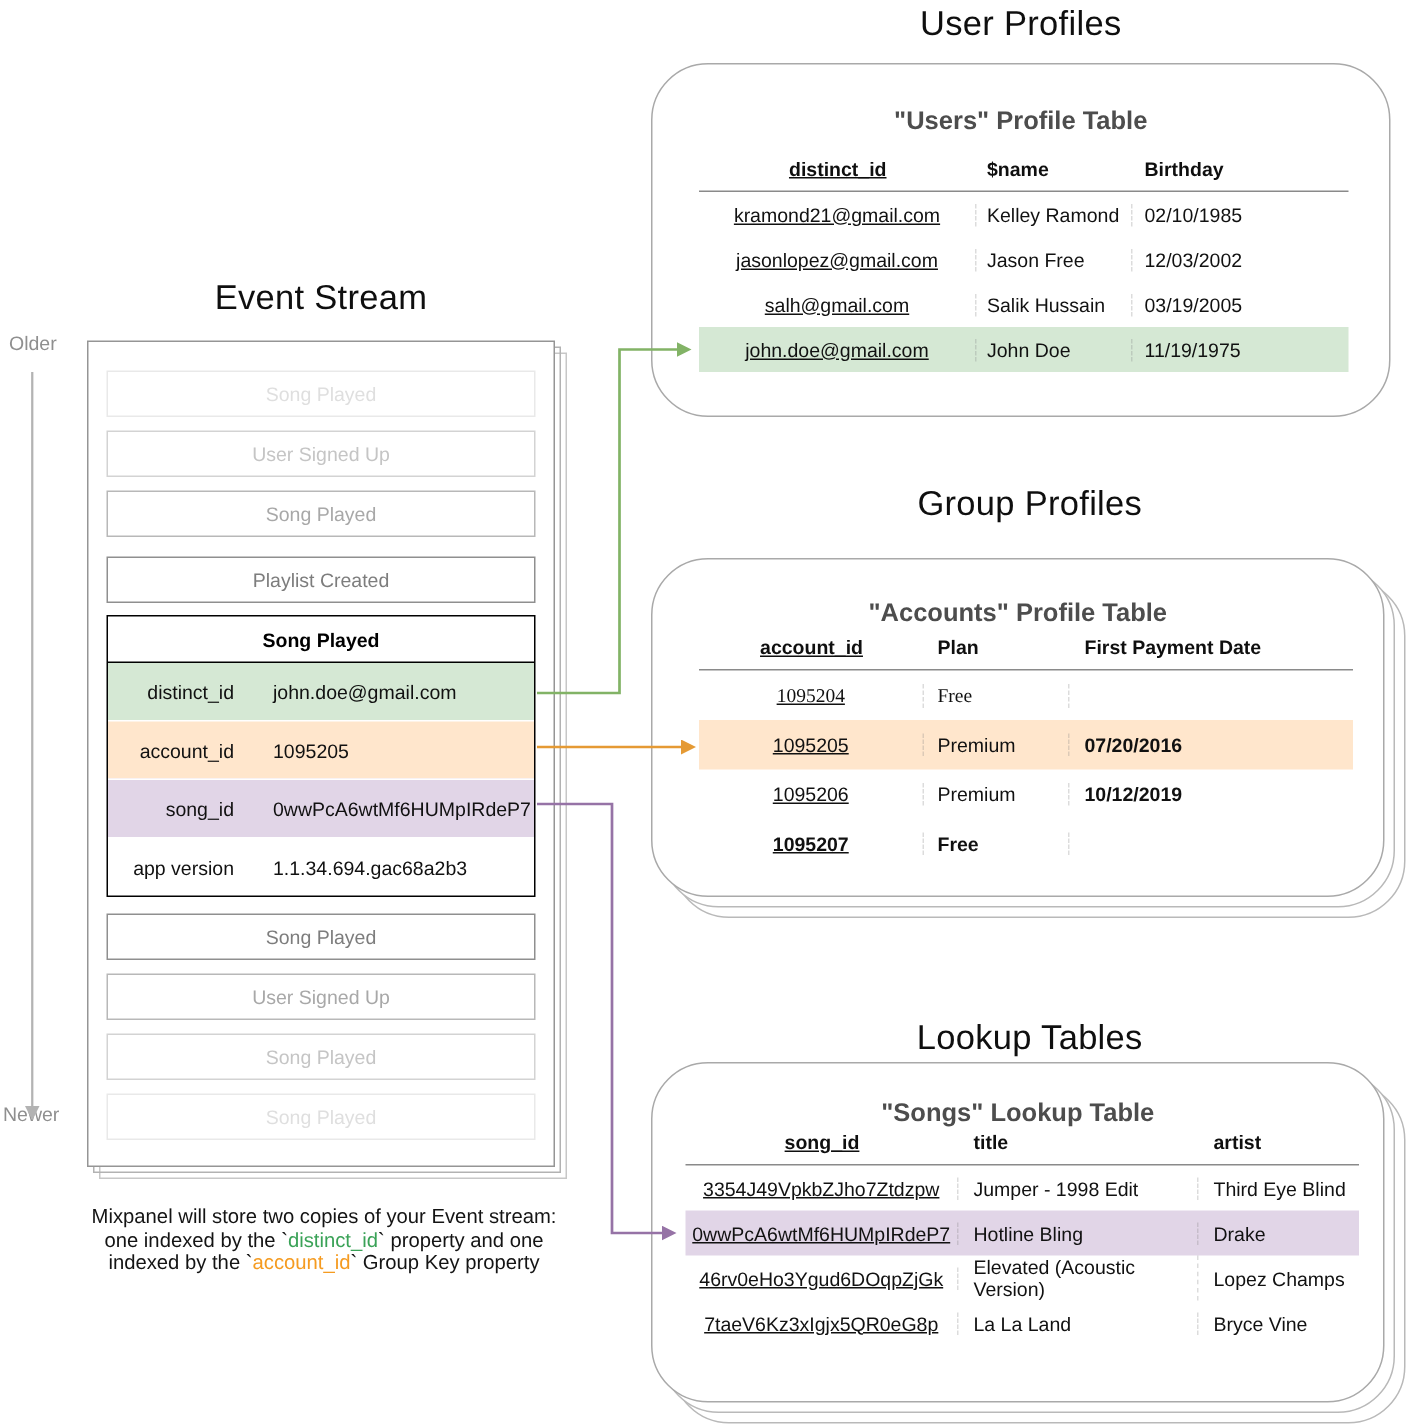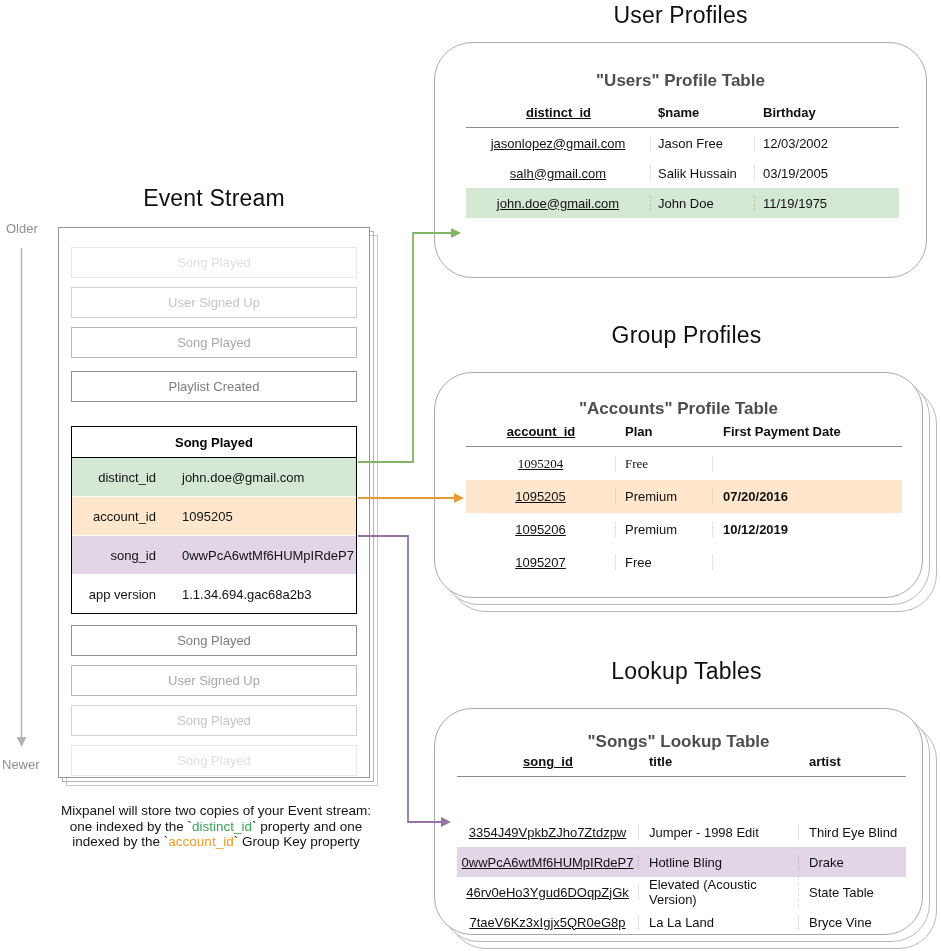--- a/index.html
+++ b/index.html
@@ -36,21 +36,21 @@
   .es-front{position:absolute;left:58px;top:227px;width:312px;height:551px;background:#fff;
     border:1.5px solid #959595;box-sizing:border-box;padding:19px 12px 0 12px;}
   .es-b1{position:absolute;left:62px;top:231px;width:312px;height:551px;border:1.5px solid #b2b2b2;box-sizing:border-box;}
   .es-b2{position:absolute;left:66px;top:235px;width:312px;height:551px;border:1.5px solid #c7c7c7;box-sizing:border-box;}
   .evt{height:31px;border:1px solid;display:flex;align-items:center;justify-content:center;
     font-size:13px;box-sizing:border-box;background:#fff;}
   .f1{color:#7d7d7d;border-color:#8f8f8f;}
   .f2{color:#a8a8a8;border-color:#b8b8b8;}
   .f3{color:#c5c5c5;border-color:#d3d3d3;}
   .f4{color:#dfdfdf;border-color:#e9e9e9;}
-  .mb9{margin-bottom:9px;} .mb13{margin-bottom:13px;} .mb8{margin-bottom:24px;}
+  .mb9{margin-bottom:9px;} .mb13{margin-bottom:13px;} .mb8{margin-bottom:8px;}
   .exp{border:1px solid #000;box-sizing:border-box;background:#fff;margin-bottom:11px;}
   .exp-head{height:30px;display:flex;align-items:center;justify-content:center;
     font-size:13px;font-weight:bold;color:#000;border-bottom:1px solid #000;}
   .prop{height:38px;display:flex;align-items:center;font-size:13px;color:#111;}
   .prop + .prop{border-top:1px solid #fff;}
   .prop .k{width:84px;text-align:right;flex:none;}
   .prop .v{margin-left:26px;white-space:nowrap;}
   
   .tl-label{position:absolute;font-size:13px;color:#8f8f8f;}
   
@@ -62,21 +62,21 @@
   .connectors{position:absolute;left:0;top:0;width:941px;height:951px;pointer-events:none;}
 </style>
 </head>
 <body>
 
 <div class="canvas">
 
   <div class="section-title" style="left:58px;top:185px;width:312px;">Event Stream</div>
 
   <div class="tl-label" style="left:6px;top:221px;">Older</div>
-  <div class="tl-label" style="left:2px;top:757px;">Newer</div>
+  <div class="tl-label" style="left:2px;top:735px;">Newer</div>
 
   <div class="es-b2"></div>
   <div class="es-b1"></div>
 
   <div class="es-front">
     <div class="evt f4 mb9">Song Played</div>
     <div class="evt f3 mb9">User Signed Up</div>
     <div class="evt f2 mb13">Song Played</div>
     <div class="evt f1 mb8">Playlist Created</div>
 
@@ -117,20 +117,25 @@
   <div class="card" style="left:434px;top:42px;width:493px;height:236px;">
     <div class="card-title" style="margin-top:28px;">"Users" Profile Table</div>
   </div>
   <div class="ptable" style="left:466px;top:104px;width:433px;">
     <div class="phead" style="height:24px;">
       <div class="col u-c1 c-center cell-link">distinct_id</div>
       <div class="col u-c2">$name</div>
       <div class="col u-c3">Birthday</div>
     </div>
     <div class="prow" style="height:30px;">
+      <div class="col u-c1 c-center cell-link sep">kramond21@gmail.com</div>
+      <div class="col u-c2 sep">Kelley Ramond</div>
+      <div class="col u-c3">02/10/1985</div>
+    </div>
+    <div class="prow" style="height:30px;">
       <div class="col u-c1 c-center cell-link sep">jasonlopez@gmail.com</div>
       <div class="col u-c2 sep">Jason Free</div>
       <div class="col u-c3">12/03/2002</div>
     </div>
     <div class="prow" style="height:30px;">
       <div class="col u-c1 c-center cell-link sep">salh@gmail.com</div>
       <div class="col u-c2 sep">Salik Hussain</div>
       <div class="col u-c3">03/19/2005</div>
     </div>
     <div class="prow hl-green" style="height:30px;">
@@ -161,54 +166,54 @@
     <div class="prow hl-orange" style="height:33px;">
       <div class="col a-c1 c-center cell-link sep">1095205</div>
       <div class="col a-c2 sep">Premium</div>
       <div class="col a-c3">07/20/2016</div>
     </div>
     <div class="prow" style="height:33px;">
       <div class="col a-c1 c-center cell-link sep">1095206</div>
       <div class="col a-c2 sep">Premium</div>
       <div class="col a-c3">10/12/2019</div>
     </div>
-    <div class="prow" style="height:33px;">
+    <div class="prow" style="height:33px;font-weight:bold;">
       <div class="col a-c1 c-center cell-link sep">1095207</div>
       <div class="col a-c2 sep">Free</div>
       <div class="col a-c3"></div>
     </div>
   </div>
 
-  <div class="section-title" style="left:434px;top:658px;width:505px;">Lookup Tables</div>
+  <div class="section-title" style="left:434px;top:678px;width:505px;">Lookup Tables</div>
 
   <div class="card-layer" style="left:448px;top:722px;width:489px;height:227px;"></div>
   <div class="card-layer" style="left:441px;top:715px;width:489px;height:227px;"></div>
   <div class="card" style="left:434px;top:708px;width:489px;height:227px;">
     <div class="card-title" style="margin-top:23px;">"Songs" Lookup Table</div>
   </div>
   <div class="ptable" style="left:457px;top:756px;width:449px;">
     <div class="phead" style="height:21px;">
       <div class="col s-c1 c-center cell-link">song_id</div>
       <div class="col s-c2">title</div>
       <div class="col s-c3">artist</div>
     </div>
-    <div class="prow" style="height:30px;margin-top:40px;">
+    <div class="prow" style="height:30px;">
       <div class="col s-c1 c-center cell-link sep">3354J49VpkbZJho7Ztdzpw</div>
       <div class="col s-c2 sep">Jumper - 1998 Edit</div>
       <div class="col s-c3">Third Eye Blind</div>
     </div>
     <div class="prow hl-purple" style="height:30px;">
       <div class="col s-c1 c-center cell-link sep">0wwPcA6wtMf6HUMpIRdeP7</div>
       <div class="col s-c2 sep">Hotline Bling</div>
       <div class="col s-c3">Drake</div>
     </div>
     <div class="prow" style="height:30px;">
       <div class="col s-c1 c-center cell-link sep">46rv0eHo3Ygud6DOqpZjGk</div>
       <div class="col s-c2 sep">Elevated (Acoustic Version)</div>
-      <div class="col s-c3">State Table</div>
+      <div class="col s-c3">Lopez Champs</div>
     </div>
     <div class="prow" style="height:30px;">
       <div class="col s-c1 c-center cell-link sep">7taeV6Kz3xIgjx5QR0eG8p</div>
       <div class="col s-c2 sep">La La Land</div>
       <div class="col s-c3">Bryce Vine</div>
     </div>
   </div>
 
   <svg class="connectors" viewBox="0 0 941 951">
     <defs>

